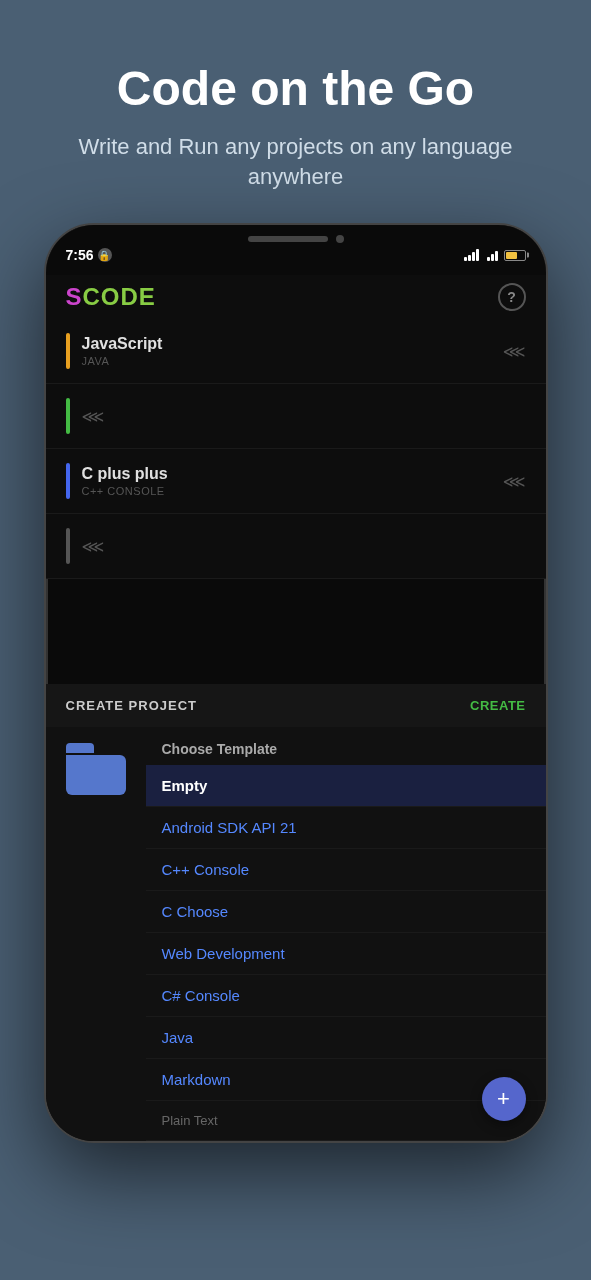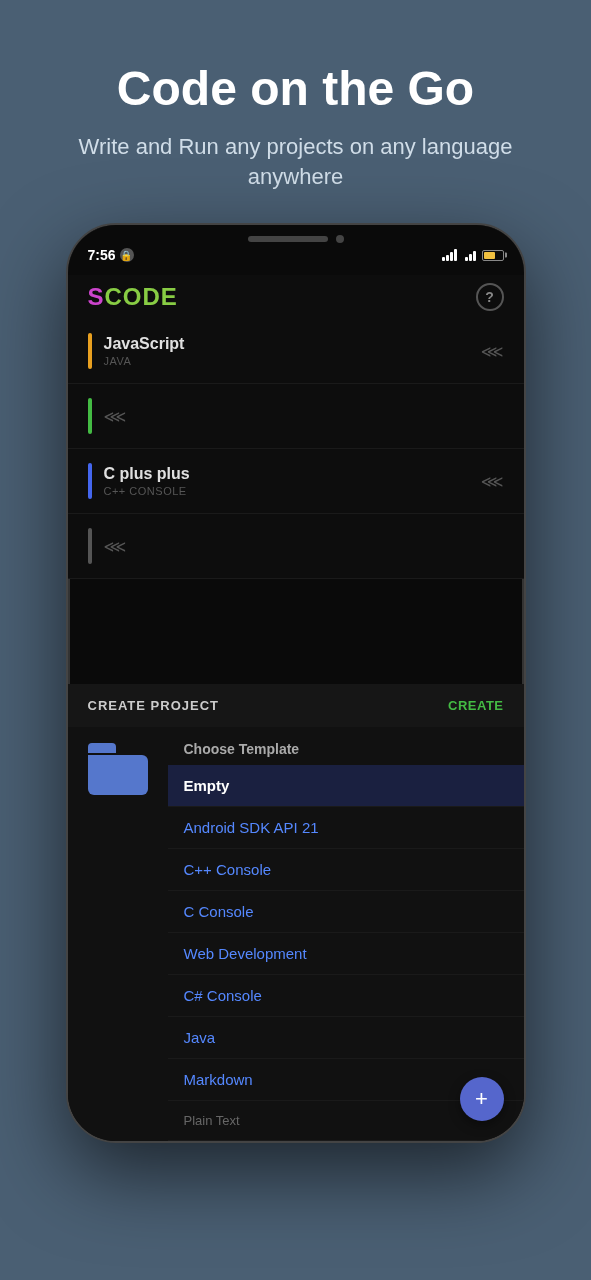--- a/index.html
+++ b/index.html
@@ -29,21 +29,21 @@
       margin-bottom: 14px;
     }
 
     .hero-subtitle {
       font-size: 22px;
       color: #d0dde8;
       line-height: 1.4;
     }
 
     .phone-wrapper {
-      width: 460px;
+      width: 504px;
       height: 920px;
       background: #0a0a0a;
       border-radius: 50px;
       position: relative;
       overflow: hidden;
       box-shadow: 0 30px 80px rgba(0,0,0,0.6), inset 0 0 0 2px #333;
       border: 2px solid #444;
     }
 
     
@@ -502,21 +502,21 @@
         <div class="template-item empty-item">
           <span>Empty</span>
         </div>
         <div class="template-item">
           <span>Android SDK API 21</span>
         </div>
         <div class="template-item">
           <span>C++ Console</span>
         </div>
         <div class="template-item">
-          <span>C Console</span>
+          <span>C Choose</span>
         </div>
         <div class="template-item">
           <span>Web Development</span>
         </div>
         <div class="template-item">
           <span>C# Console</span>
         </div>
         <div class="template-item">
           <span>Java</span>
         </div>

